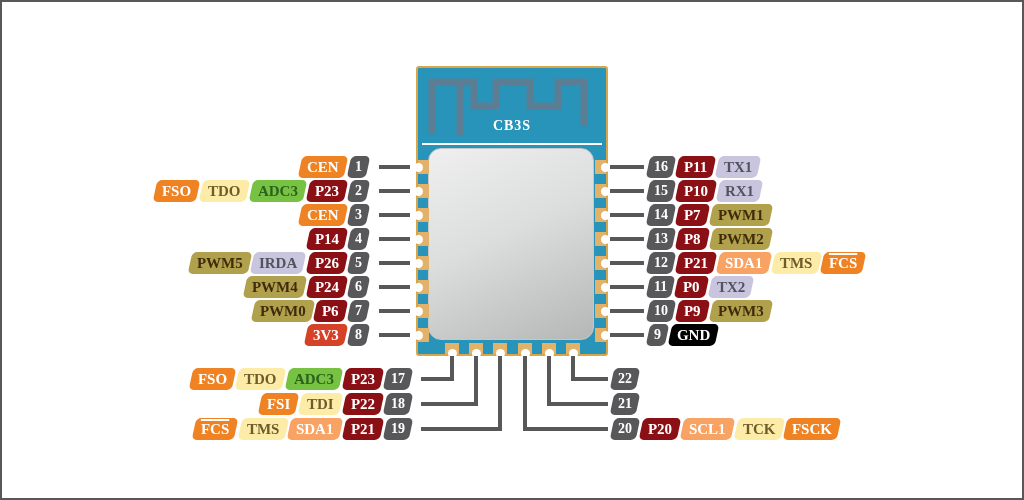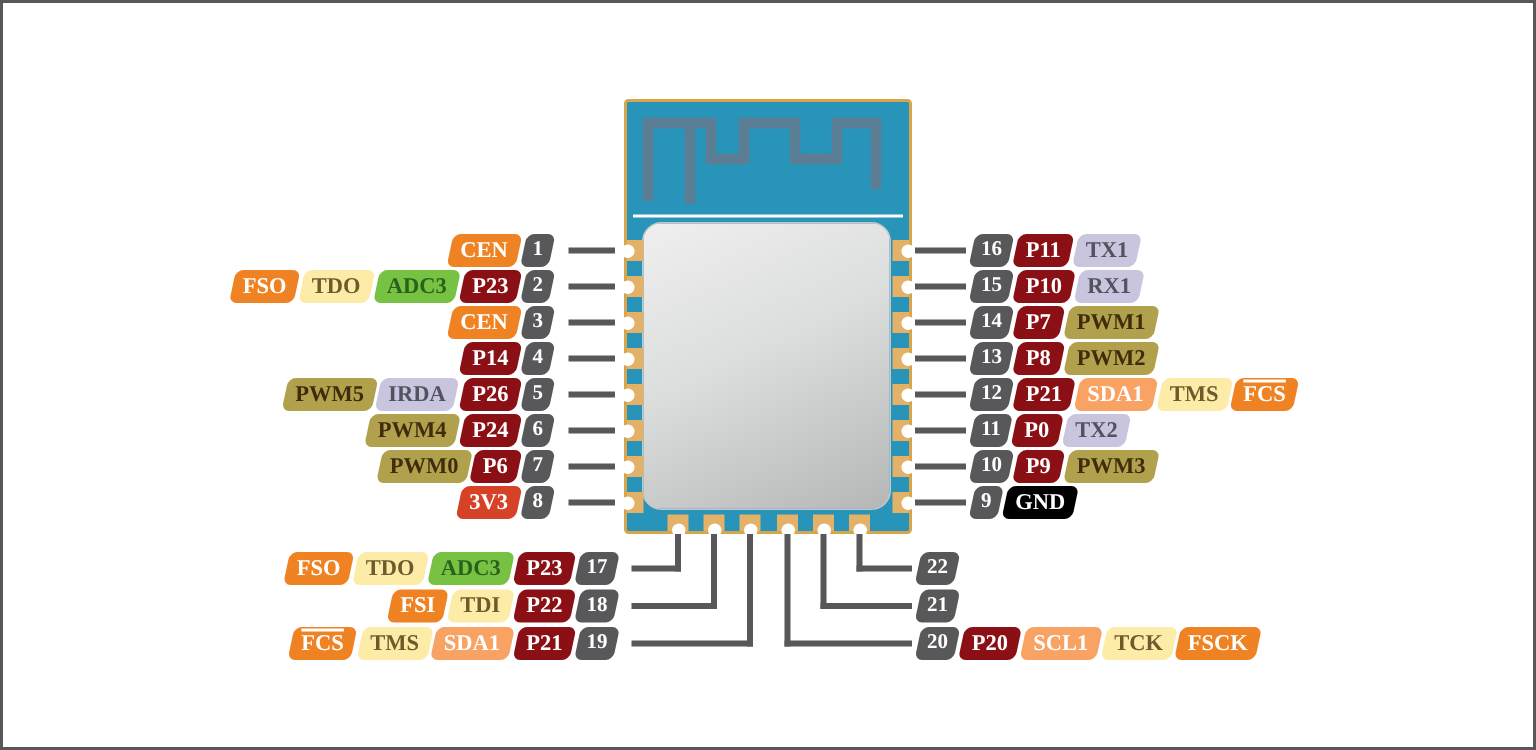--- a/index.html
+++ b/index.html
@@ -65,20 +65,21 @@
 .c-num{background:#58585a;color:#ffffff;}</style></head>
 <body>
 
 <div class="canvas">
 
   <div class="chip">
     <svg class="antenna" width="180" height="70" viewBox="0 0 180 70">
       <path d="M10,62 V10 H52 V34 H74 V10 H108 V34 H136 V10 H162 V54" fill="none" stroke="#5b7e95" stroke-width="7"></path>
       <path d="M38,10 V64" fill="none" stroke="#5b7e95" stroke-width="7"></path>
     </svg>
+    <div class="chiplabel">CB3S</div>
     <div class="divider"></div>
     <div class="shield"></div>
   <div class="pad" style="left: 0px; top: 92px; width: 11px; height: 14px;">
         <div class="notch" style="left: -4px; top: 2.5px;"></div>
       </div>
       <div class="pad" style="right: 0px; top: 92px; width: 11px; height: 14px;">
         <div class="notch" style="right: -4px; top: 2.5px;"></div>
       </div>
       <div class="pad" style="left: 0px; top: 116px; width: 11px; height: 14px;">
         <div class="notch" style="left: -4px; top: 2.5px;"></div>

